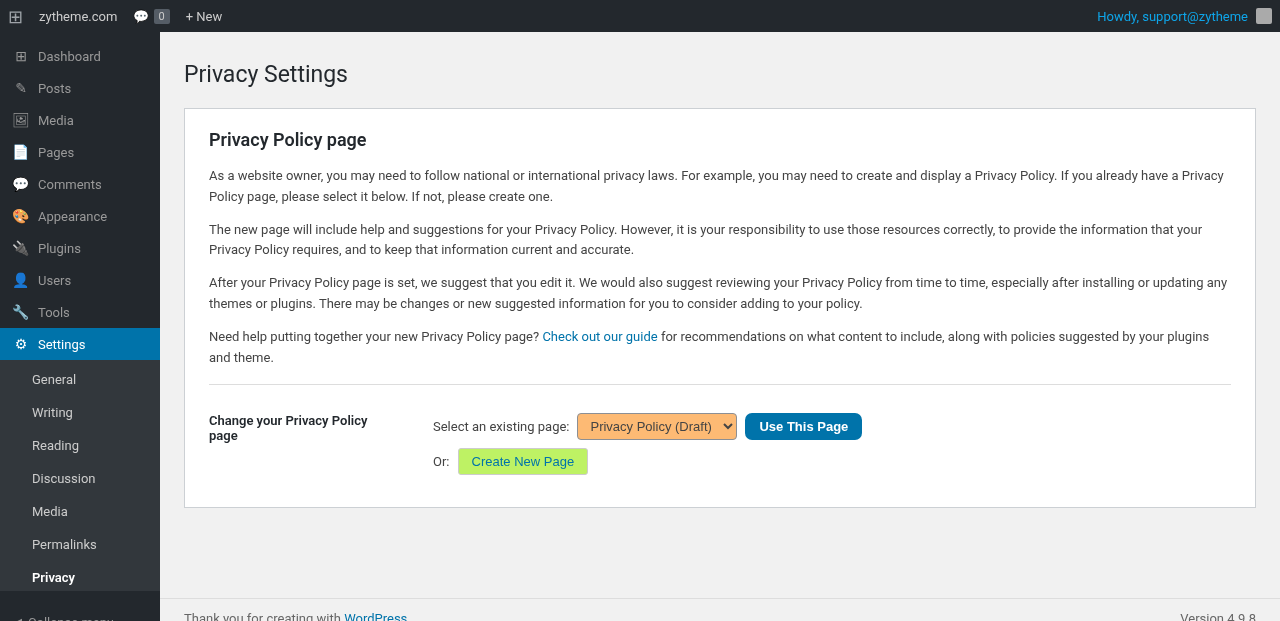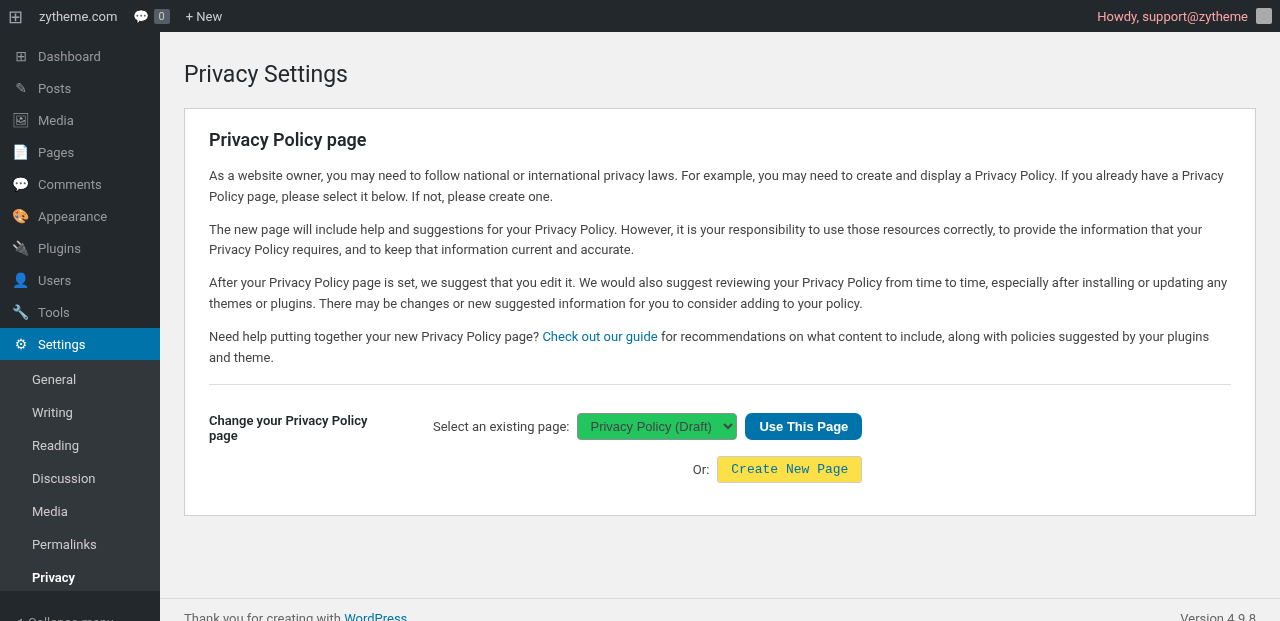--- a/index.html
+++ b/index.html
@@ -15,21 +15,21 @@
       padding: 0 8px;
       position: fixed;
       top: 0; left: 0; right: 0;
       z-index: 100;
     }
     #wpadminbar .bar-left { display: flex; align-items: center; gap: 16px; flex: 1; }
     #wpadminbar .bar-right { display: flex; align-items: center; gap: 8px; }
     .wp-logo { color: #9ea3a8; font-size: 18px; }
     .admin-bar-item { color: #ccc; font-size: 13px; display: flex; align-items: center; gap: 4px; cursor: pointer; }
     .comment-bubble { background: #555d66; border-radius: 2px; padding: 1px 5px; font-size: 11px; color: #ccc; }
-    .howdy { color: #fca5a5; font-size: 13px; }
+    .howdy { color: #0ea5e9; font-size: 13px; }
     .avatar-small { width: 16px; height: 16px; background: #aaa; border-radius: 2px; display: inline-block; }
 
     
     #layout { display: flex; margin-top: 32px; min-height: calc(100vh - 32px); }
 
     
     #sidebar {
       width: 160px;
       background: #23282d;
       flex-shrink: 0;
@@ -118,54 +118,53 @@
       gap: 24px;
       padding: 12px 0;
     }
     .change-policy-label {
       font-size: 13px;
       font-weight: 600;
       color: #23282d;
       width: 200px;
       flex-shrink: 0;
     }
-    .change-policy-controls { display: flex; flex-direction: column; gap: 16px; align-items: flex-end; }
+    .change-policy-controls { display: flex; flex-direction: column; gap: 8px; }
     .policy-select-row { display: flex; align-items: center; gap: 8px; font-size: 13px; color: #444; }
     .policy-or-row { display: flex; align-items: center; gap: 8px; font-size: 13px; color: #444; }
 
     select {
       padding: 4px 8px;
       border: 1px solid #8c8f94;
       border-radius: 4px;
       font-size: 13px;
-      background: #22c55e;
+      background: #fdba74;
       color: #444;
       appearance: auto;
     }
 
     .btn-primary {
       background: #0073aa;
       color: #fff;
       border: none;
       border-radius: 7px;
       padding: 6px 14px;
       font-size: 13px;
       cursor: pointer;
       font-weight: 600;
     }
 
     .btn-secondary {
-      background: #fde047;
+      background: #bef264;
       color: #0073aa;
       border: 1px solid #ccc;
       border-radius: 3px;
       padding: 5px 13px;
       font-size: 13px;
       cursor: pointer;
-      font-family: Liberation Mono, monospace;
     }
 
     
     #footer {
       background: #f1f1f1;
       padding: 12px 24px;
       display: flex;
       justify-content: space-between;
       align-items: center;
       font-size: 13px;

